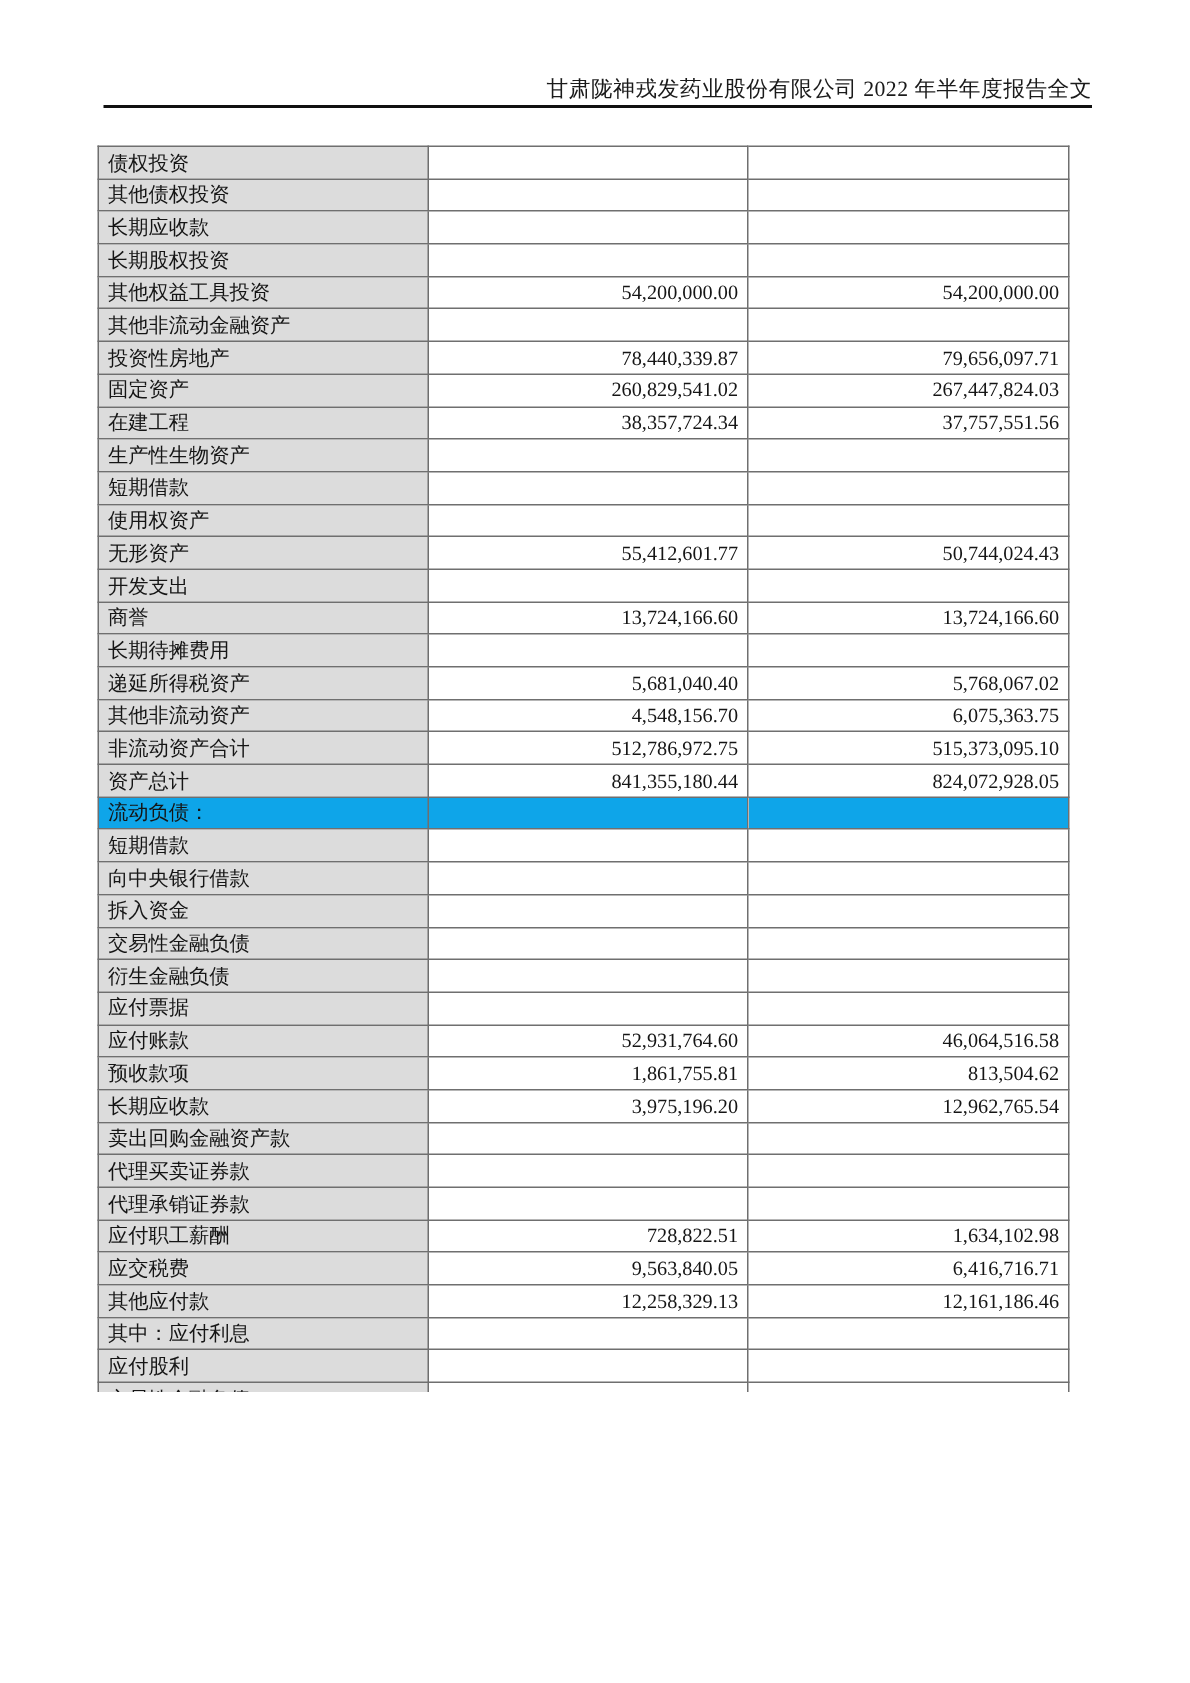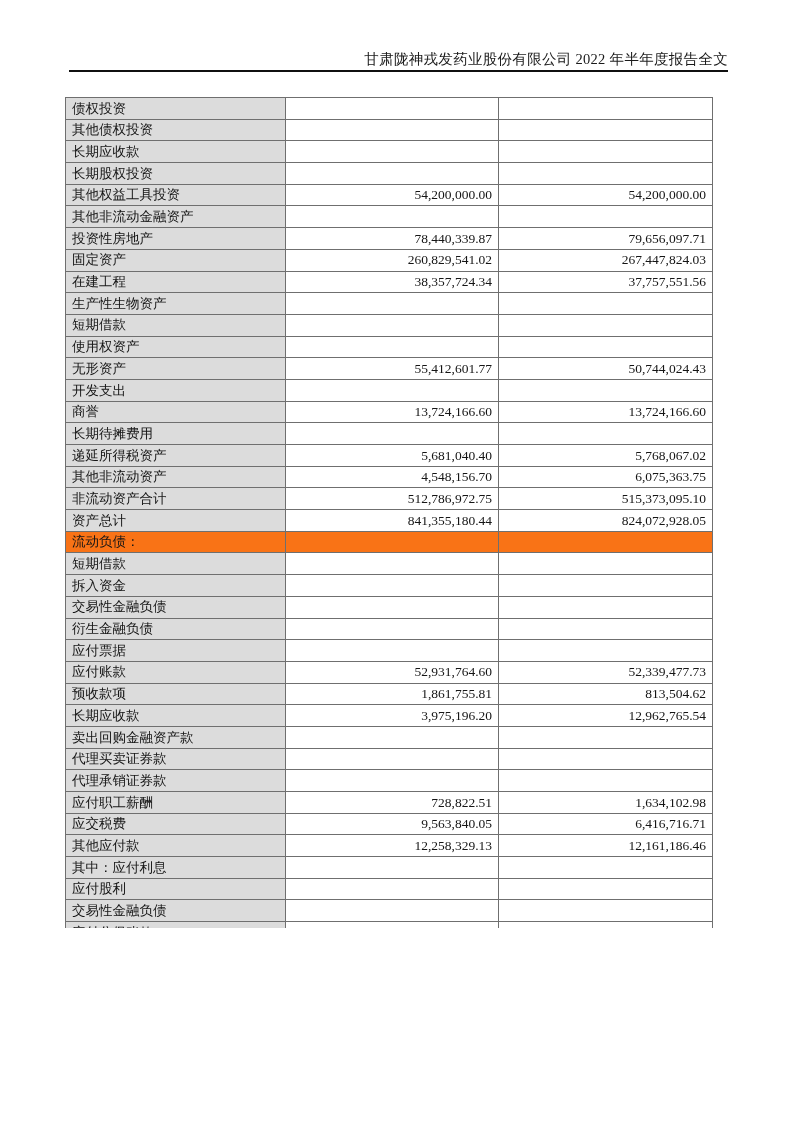--- a/index.html
+++ b/index.html
@@ -55,21 +55,21 @@
     background: #dcdcdc;
     text-align: left;
   }
   td.num-cell {
     background: #ffffff;
     text-align: right;
     padding-right: 10px;
   }
   tr.section-row td.num-cell,
   tr.section-row td.label-cell {
-    background: #f97316;
+    background: #0ea5e9;
   }
   td.ind-0 { padding-left: 7px; }
   td.ind-1 { padding-left: 23px; }
   td.ind-2 { padding-left: 35px; }
   td.ind-3 { padding-left: 72px; margin-left: 16px; }
   .page-number {
     position: absolute;
     top: 1037px;
     left: 698px;
     font-size: 13.5px;
@@ -199,20 +199,25 @@
     <td class="label-cell ind-0">流动负债：</td>
     <td class="num-cell"></td>
     <td class="num-cell"></td>
   </tr>
         <tr>
     <td class="label-cell ind-1">短期借款</td>
     <td class="num-cell"></td>
     <td class="num-cell"></td>
   </tr>
         <tr>
+    <td class="label-cell ind-1">向中央银行借款</td>
+    <td class="num-cell"></td>
+    <td class="num-cell"></td>
+  </tr>
+        <tr>
     <td class="label-cell ind-1">拆入资金</td>
     <td class="num-cell"></td>
     <td class="num-cell"></td>
   </tr>
         <tr>
     <td class="label-cell ind-1">交易性金融负债</td>
     <td class="num-cell"></td>
     <td class="num-cell"></td>
   </tr>
         <tr>
@@ -221,21 +226,21 @@
     <td class="num-cell"></td>
   </tr>
         <tr>
     <td class="label-cell ind-1">应付票据</td>
     <td class="num-cell"></td>
     <td class="num-cell"></td>
   </tr>
         <tr>
     <td class="label-cell ind-1">应付账款</td>
     <td class="num-cell">52,931,764.60</td>
-    <td class="num-cell">52,339,477.73</td>
+    <td class="num-cell">46,064,516.58</td>
   </tr>
         <tr>
     <td class="label-cell ind-1">预收款项</td>
     <td class="num-cell">1,861,755.81</td>
     <td class="num-cell">813,504.62</td>
   </tr>
         <tr>
     <td class="label-cell ind-1">长期应收款</td>
     <td class="num-cell">3,975,196.20</td>
     <td class="num-cell">12,962,765.54</td>

